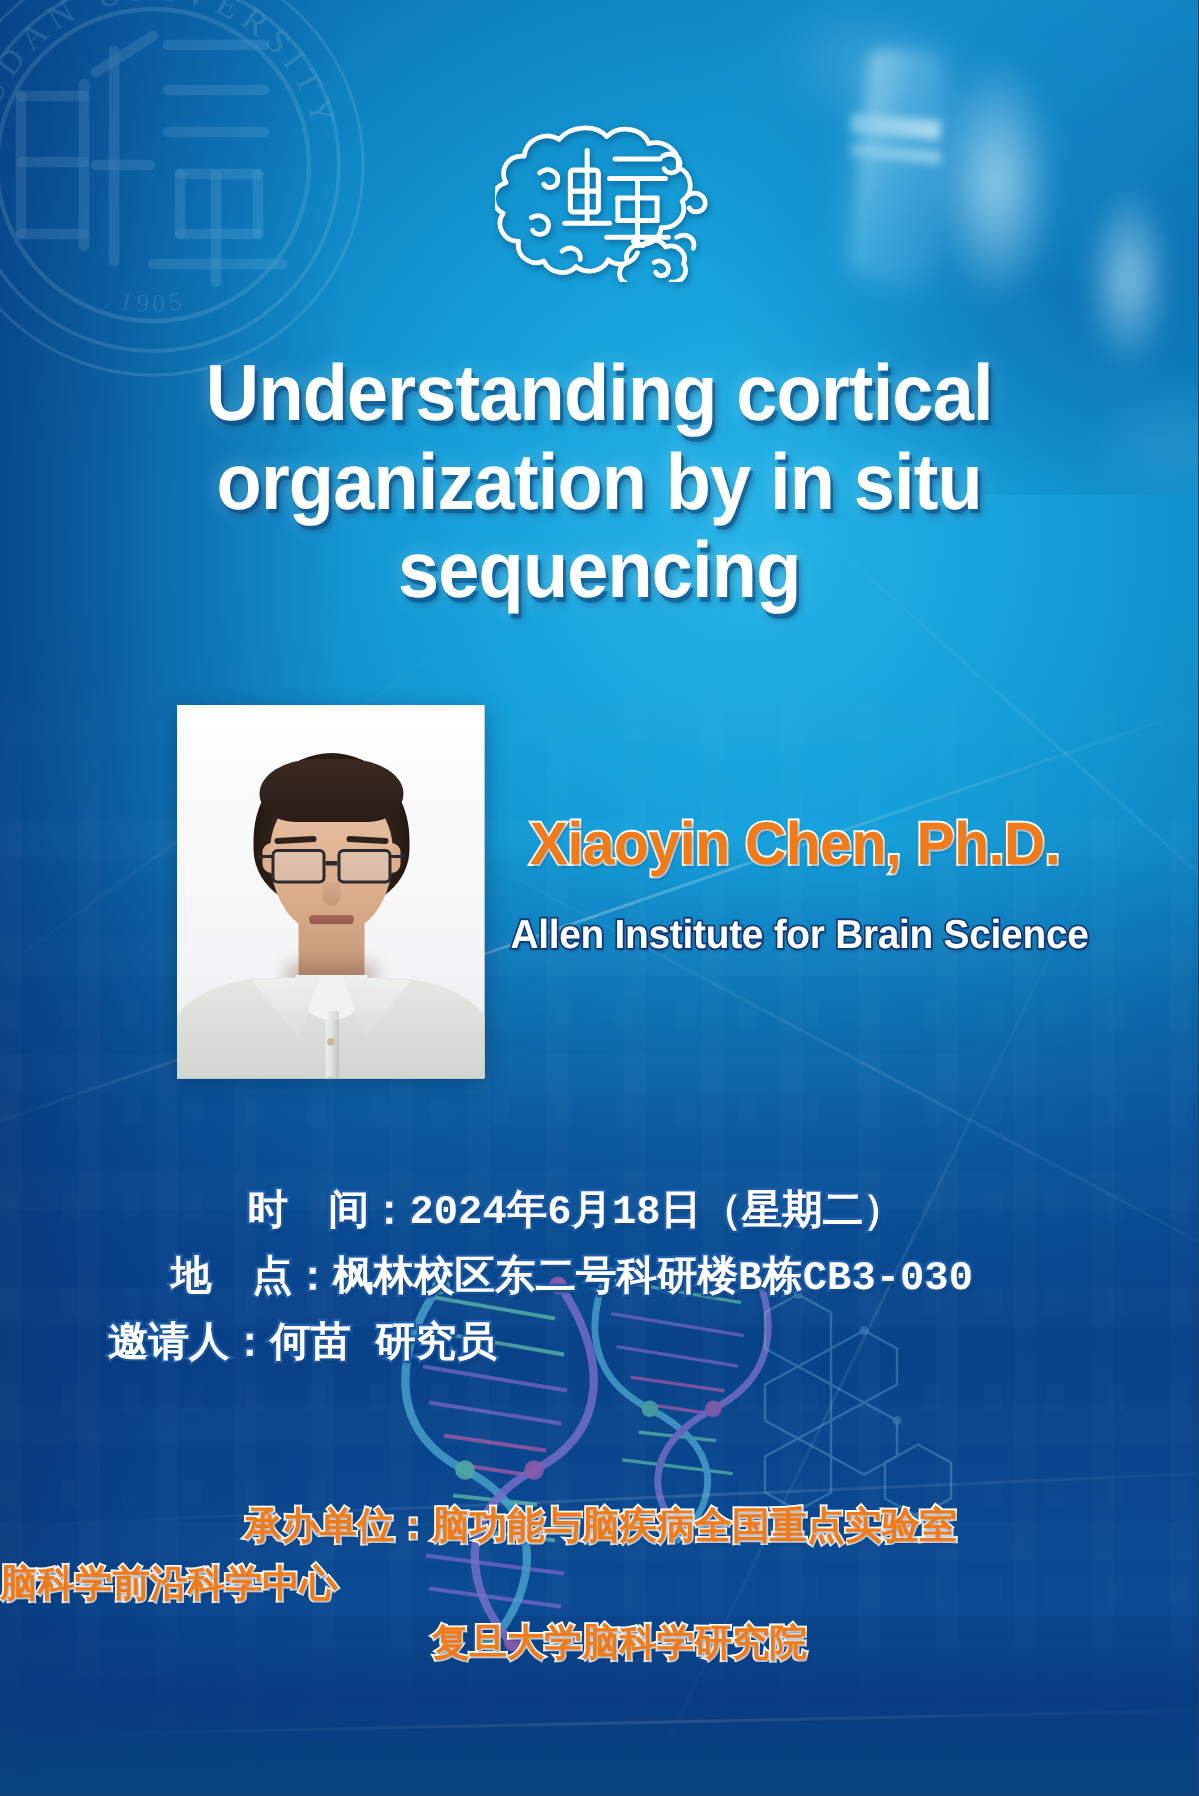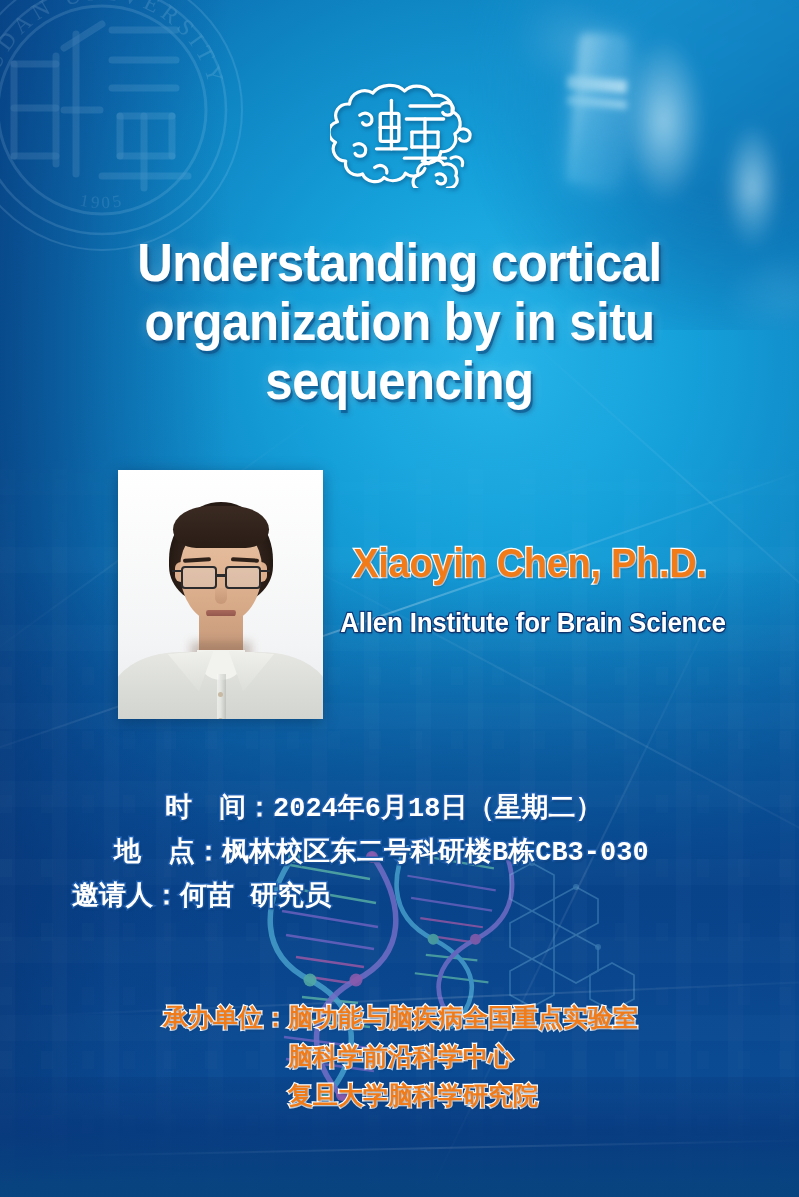--- a/index.html
+++ b/index.html
@@ -290,21 +290,21 @@
   }
   .oline{
     font-size:25px; font-weight:bold; line-height:39px;
     color:#f07b18;
     -webkit-text-stroke:2.4px #ffffff;
     paint-order:stroke fill;
     text-shadow:1px 2px 2px rgba(8,50,100,.35);
     white-space:pre;
   }
   .ol1{ padding-left:163px; }
-  .ol2{ padding-left:288px; }
+  .ol2{ }
   .ol3{ padding-left:288px; }
 </style>
 </head>
 <body>
 
 <div id="poster">
 
   <div class="bg-base"></div>
   <div class="bg-lower"></div>
   <div class="bg-leftdark"></div>

